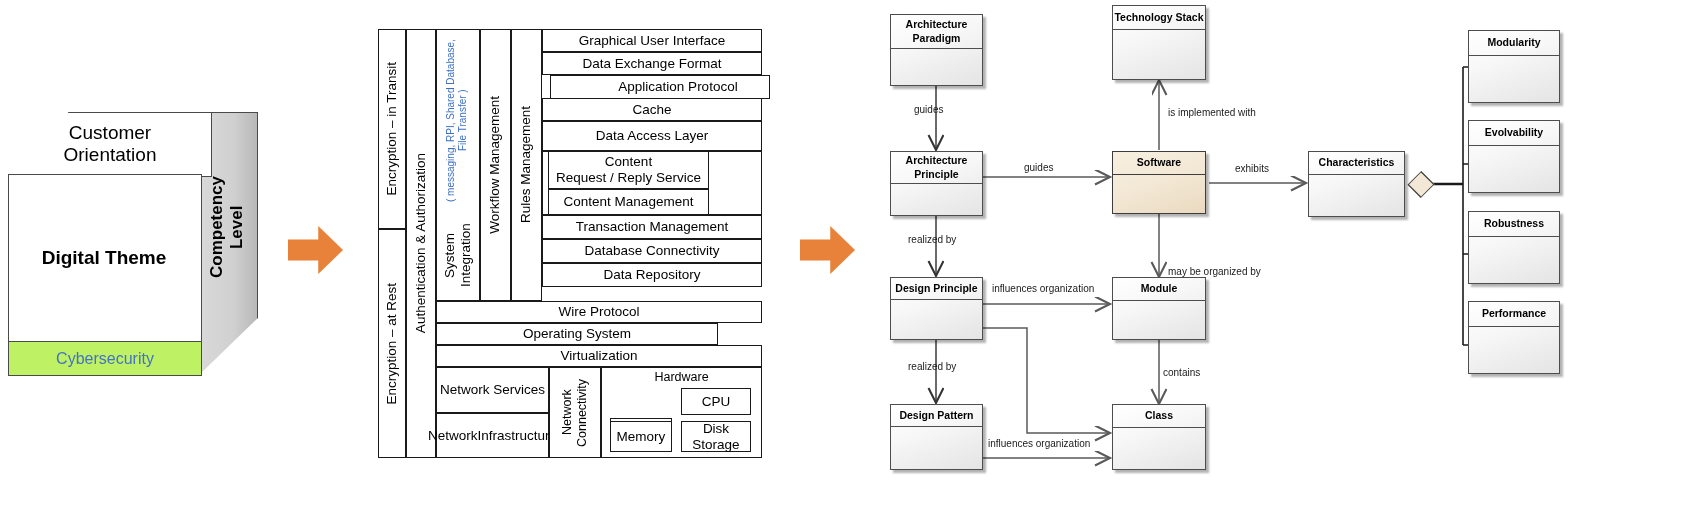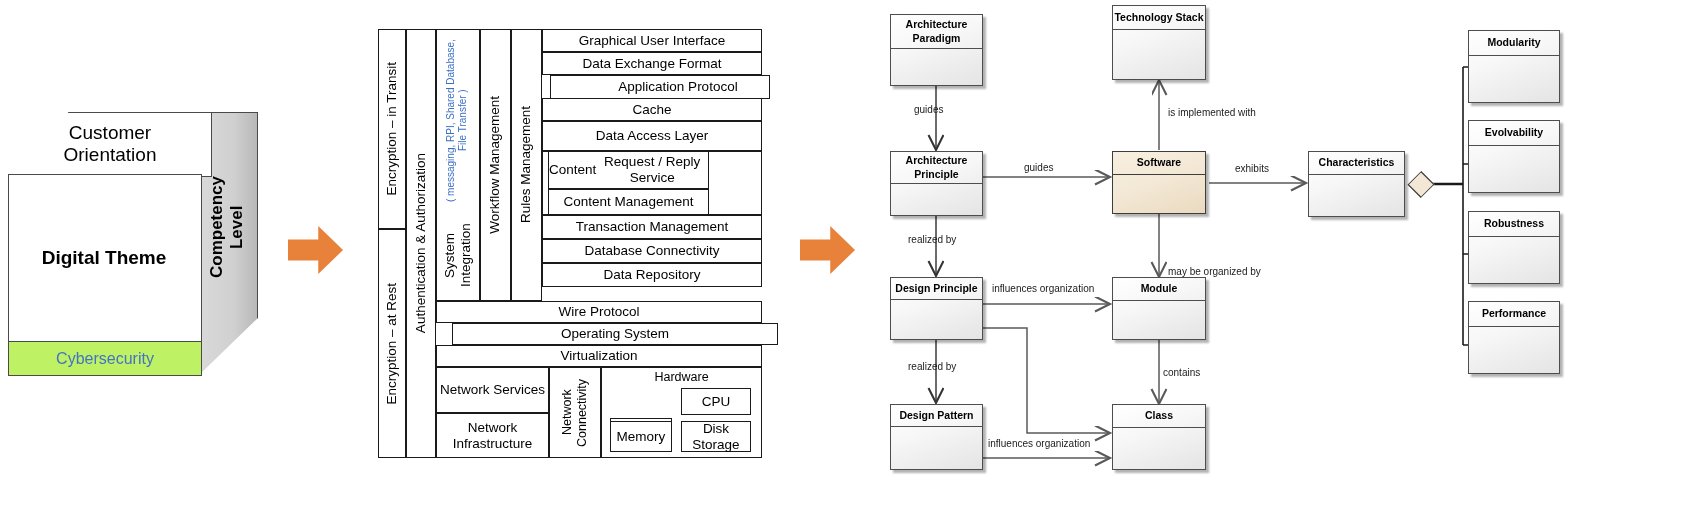--- a/index.html
+++ b/index.html
@@ -158,36 +158,36 @@
       <div class="vert-wrap">Rules Management</div>
     </div>
 
     <div class="tbl-cell" style="left:164px;top:0px;width:220px;height:23px;">Graphical User Interface</div>
     <div class="tbl-cell" style="left:164px;top:23px;width:220px;height:23px;">Data Exchange Format</div>
     <div class="tbl-cell" style="left:172px;top:46px;width:220px;height:24px;padding-left:36px;">Application Protocol</div>
     <div class="tbl-cell" style="left:164px;top:69px;width:220px;height:23px;">Cache</div>
     <div class="tbl-cell" style="left:164px;top:92px;width:220px;height:30px;">Data Access Layer</div>
 
     <div class="tbl-cell" style="left:164px;top:122px;width:220px;height:64px;"></div>
-    <div class="tbl-cell thin" style="left:170px;top:122px;width:161px;height:38px;flex-direction:row;">
+    <div class="tbl-cell thin" style="left:170px;top:122px;width:161px;height:38px;flex-direction:column;">
       <div>Content</div>
       <div>Request / Reply Service</div>
     </div>
     <div class="tbl-cell thin" style="left:170px;top:160px;width:161px;height:26px;">Content Management</div>
 
     <div class="tbl-cell" style="left:164px;top:186px;width:220px;height:24px;">Transaction Management</div>
     <div class="tbl-cell" style="left:164px;top:210px;width:220px;height:24px;">Database Connectivity</div>
     <div class="tbl-cell" style="left:164px;top:234px;width:220px;height:24px;">Data Repository</div>
 
     <div class="tbl-cell" style="left:58px;top:272px;width:326px;height:22px;">Wire Protocol</div>
-    <div class="tbl-cell" style="left:74px;top:294px;width:326px;height:22px;">Operating System</div>
+    <div class="tbl-cell" style="left:58px;top:294px;width:282px;height:22px;">Operating System</div>
     <div class="tbl-cell" style="left:58px;top:316px;width:326px;height:22px;">Virtualization</div>
 
     <div class="tbl-cell" style="left:58px;top:338px;width:113px;height:46px;">Network Services</div>
-    <div class="tbl-cell" style="left:58px;top:384px;width:113px;height:45px;flex-direction:column;">
+    <div class="tbl-cell" style="left:58px;top:384px;width:113px;height:45px;flex-direction:row;">
       <div>Network</div>
       <div>Infrastructure</div>
     </div>
     <div class="tbl-cell" style="left:171px;top:338px;width:52px;height:91px;">
       <div class="vert-wrap" style="font-size:12.5px;">Network Connectivity</div>
     </div>
 
     <div class="tbl-cell" style="left:223px;top:338px;width:161px;height:91px;align-items:flex-start;padding-top:2px;">
       <span style="font-size:12.5px;">Hardware</span>
     </div>

